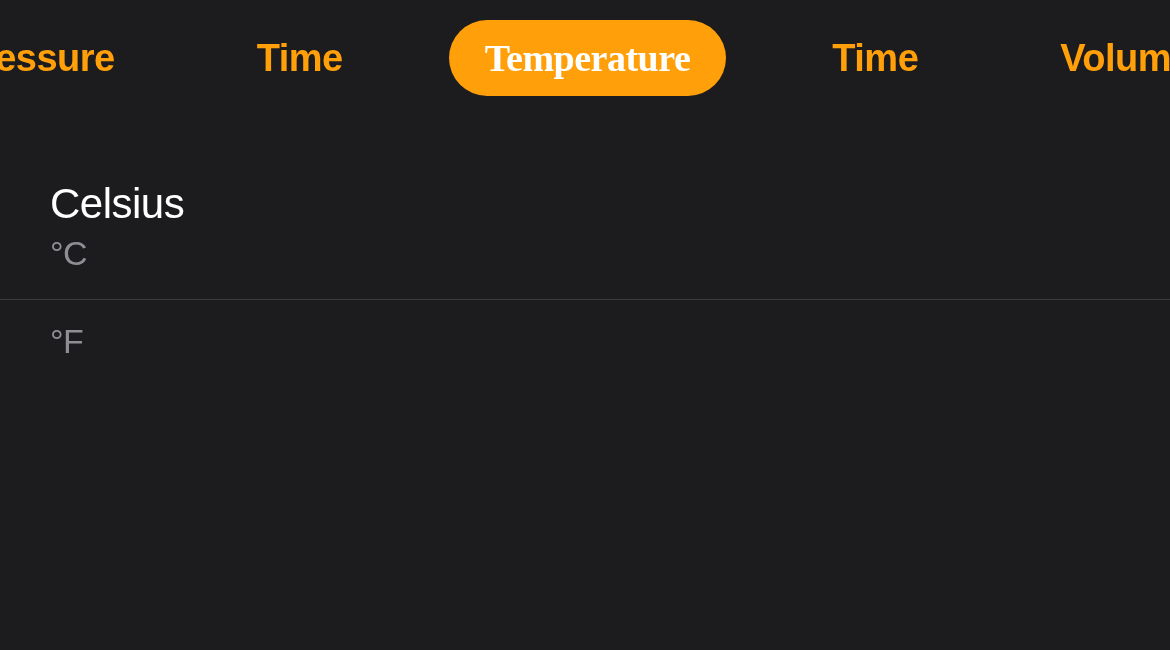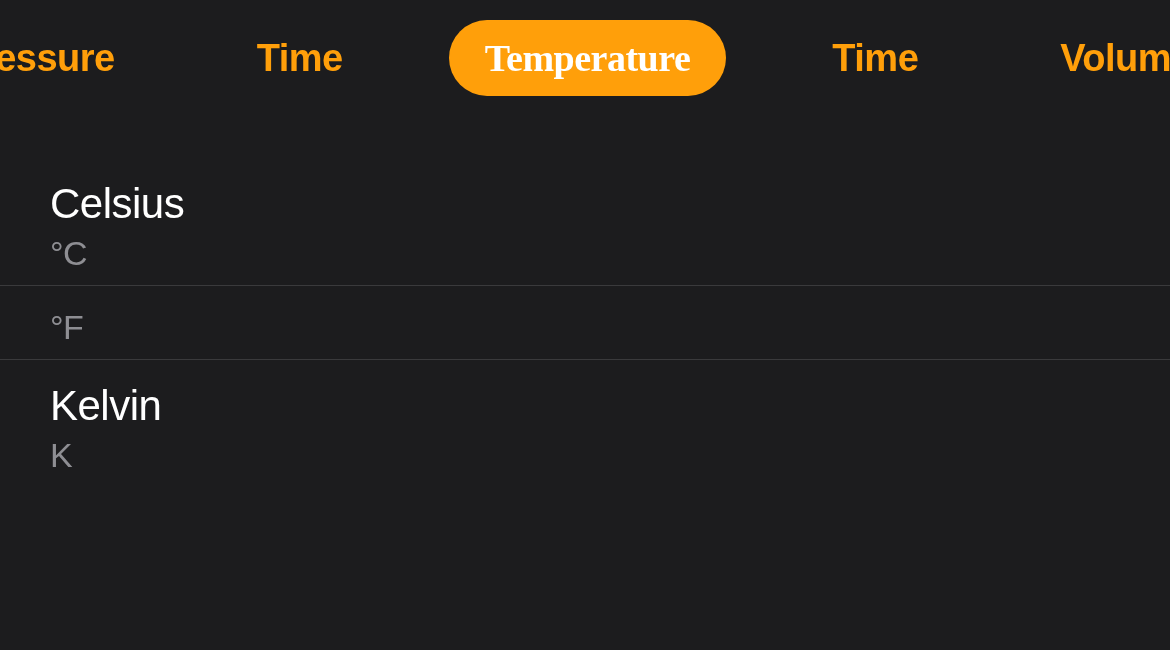--- a/index.html
+++ b/index.html
@@ -36,21 +36,21 @@
     }
     .tab.active {
       background: #ff9f0a;
       color: #ffffff;
       font-family: Liberation Serif, serif;
     }
     .list {
       padding-top: 58px;
     }
     .list-item {
-      padding: 22px 0 12px 50px;
+      padding: 22px 0 26px 50px;
       border-bottom: 1px solid #3a3a3c;
       cursor: pointer;
     }
     .list-item:last-child {
       border-bottom: none;
     }
     .unit-name {
       font-size: 42px;
       font-weight: 400;
       color: #ffffff;
@@ -87,17 +87,13 @@
 </div>
 
 <div class="list">
   <div class="list-item">
     <div class="unit-name">Celsius</div>
     <div class="unit-symbol">°C</div>
   </div>
   <div class="list-item">
     <div class="unit-symbol">°F</div>
   </div>
-  <div class="list-item">
-    <div class="unit-name">Kelvin</div>
-    <div class="unit-symbol">K</div>
-  </div>
 </div>
 
 </body></html>

